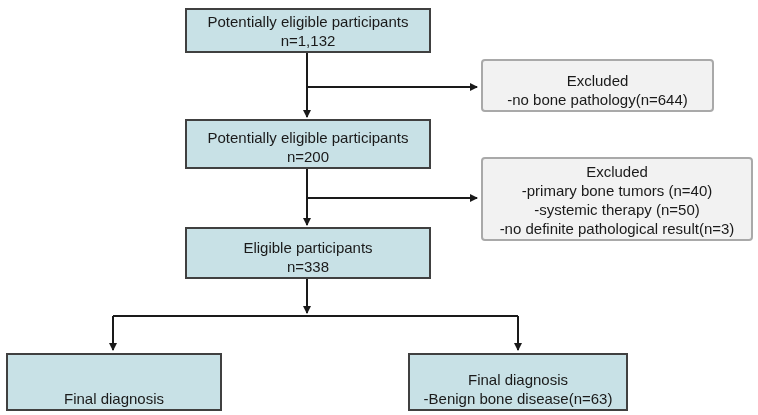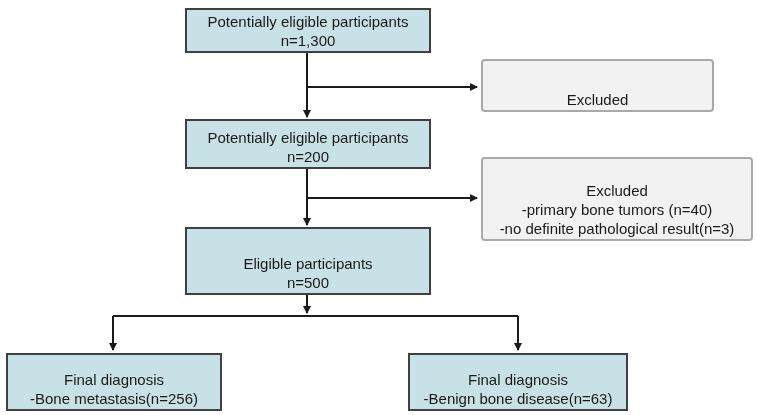--- a/index.html
+++ b/index.html
@@ -36,21 +36,21 @@
     border: 2px solid #a9a9a9;
     border-radius: 4px;
   }
   .node span { display: block; white-space: nowrap; }
 
   
   #step1      { left: 185px; top: 8px;   width: 246px; height: 45px; }
   #excluded1  { left: 481px; top: 59px;  width: 233px; height: 53px; }
   #step2      { left: 185px; top: 119px; width: 246px; height: 50px; }
   #excluded2  { left: 481px; top: 157px; width: 272px; height: 84px; }
-  #step3      { left: 185px; top: 227px; width: 246px; height: 68px; }
+  #step3      { left: 185px; top: 227px; width: 246px; height: 52px; }
   #finalLeft  { left: 6px;   top: 353px; width: 216px; height: 58px; }
   #finalRight { left: 408px; top: 353px; width: 220px; height: 58px; }
 </style>
 </head>
 <body>
 
 <div id="canvas">
 
   <svg id="connectors" width="758" height="415" viewBox="0 0 758 415" xmlns="http://www.w3.org/2000/svg">
     <defs>
@@ -64,46 +64,47 @@
     <line x1="307" y1="169" x2="307" y2="225" stroke-width="2" marker-end="url(#ah)" stroke="#1a1a1a"></line>
     <line x1="307" y1="198" x2="477" y2="198" stroke-width="2" marker-end="url(#ah)" stroke="#1a1a1a"></line>
     <line x1="113" y1="316" x2="518" y2="316" stroke-width="2" stroke="#1a1a1a"></line>
     <line x1="307" y1="279" x2="307" y2="313" stroke-width="2" marker-end="url(#ah)" stroke="#1a1a1a"></line>
     <line x1="113" y1="316" x2="113" y2="350" stroke-width="2" marker-end="url(#ah)" stroke="#1a1a1a"></line>
     <line x1="518" y1="316" x2="518" y2="350" stroke-width="2" marker-end="url(#ah)" stroke="#1a1a1a"></line>
   </svg>
 
   <div id="step1" class="node">
     <span>Potentially eligible participants</span>
-    <span>n=1,300</span>
+    <span>n=1,132</span>
   </div>
 
   <div id="excluded1" class="node excluded">
     <span>Excluded</span>
+    <span>-no bone pathology(n=644)</span>
   </div>
 
   <div id="step2" class="node">
     <span>Potentially eligible participants</span>
     <span>n=200</span>
   </div>
 
   <div id="excluded2" class="node excluded">
     <span>Excluded</span>
     <span>-primary bone tumors (n=40)</span>
+    <span>-systemic therapy (n=50)</span>
     <span>-no definite pathological result(n=3)</span>
   </div>
 
   <div id="step3" class="node">
     <span>Eligible participants</span>
-    <span>n=500</span>
+    <span>n=338</span>
   </div>
 
   <div id="finalLeft" class="node">
     <span>Final diagnosis</span>
-    <span>-Bone metastasis(n=256)</span>
   </div>
 
   <div id="finalRight" class="node">
     <span>Final diagnosis</span>
     <span>-Benign bone disease(n=63)</span>
   </div>
 
 </div>
 
 </body></html>

